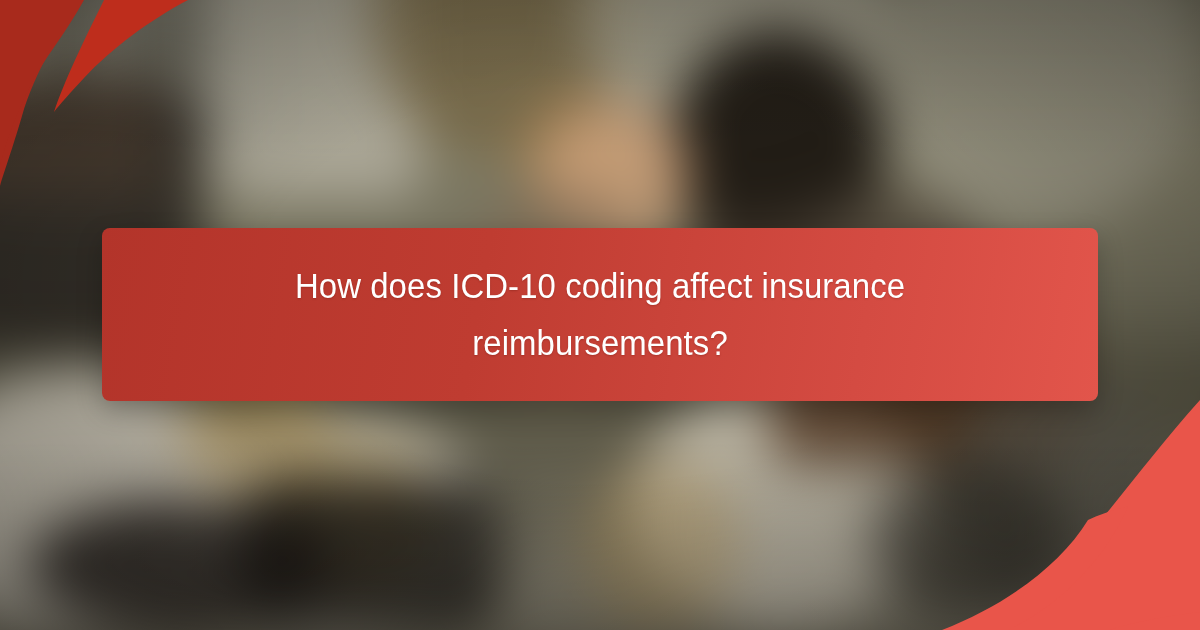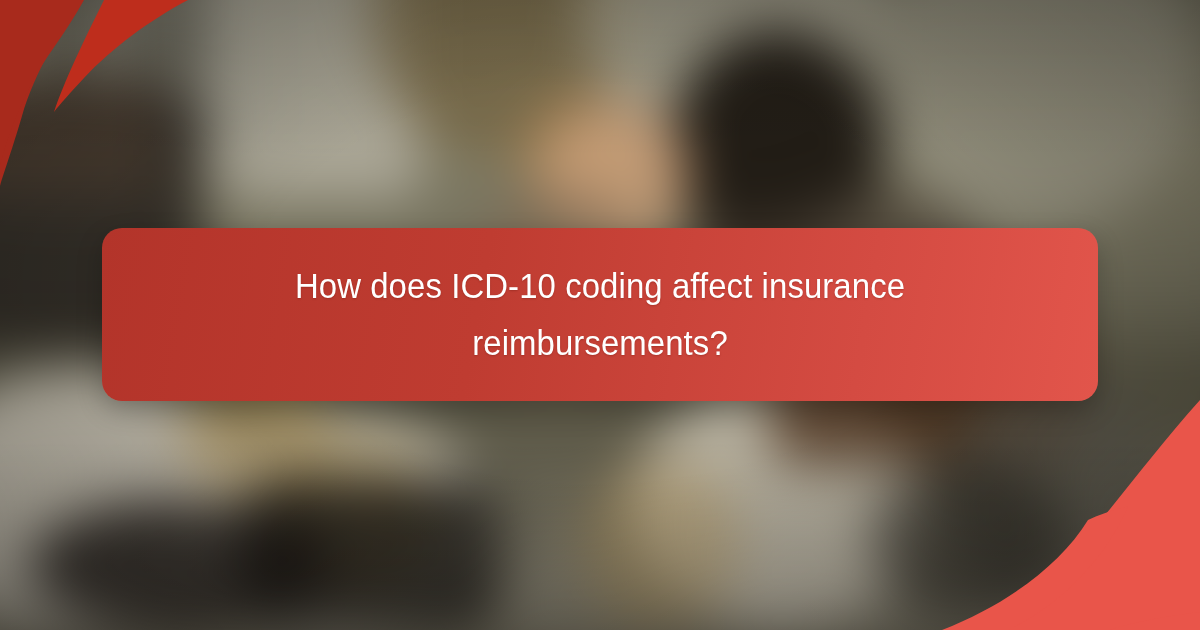--- a/index.html
+++ b/index.html
@@ -97,21 +97,21 @@
   .corner-swoosh.top-left  { left: 0;  top: 0;    width: 230px; height: 200px; }
   .corner-swoosh.bottom-right { right: 0; bottom: 0; width: 300px; height: 250px; }
 
   
   .question-banner {
     position: absolute;
     left: 102px;
     top: 228px;
     width: 996px;
     height: 173px;
-    border-radius: 20px;
+    border-radius: 8px;
     background: linear-gradient(100deg, #b3342a 0%, #bf3c31 38%, #d44b42 76%, #e2554b 100%);
     box-shadow: 0 10px 26px rgba(0,0,0,.22);
     display: flex;
     align-items: center;
     justify-content: center;
     box-sizing: border-box;
     padding: 0 56px;
   }
   .question-text {
     margin: 0;

